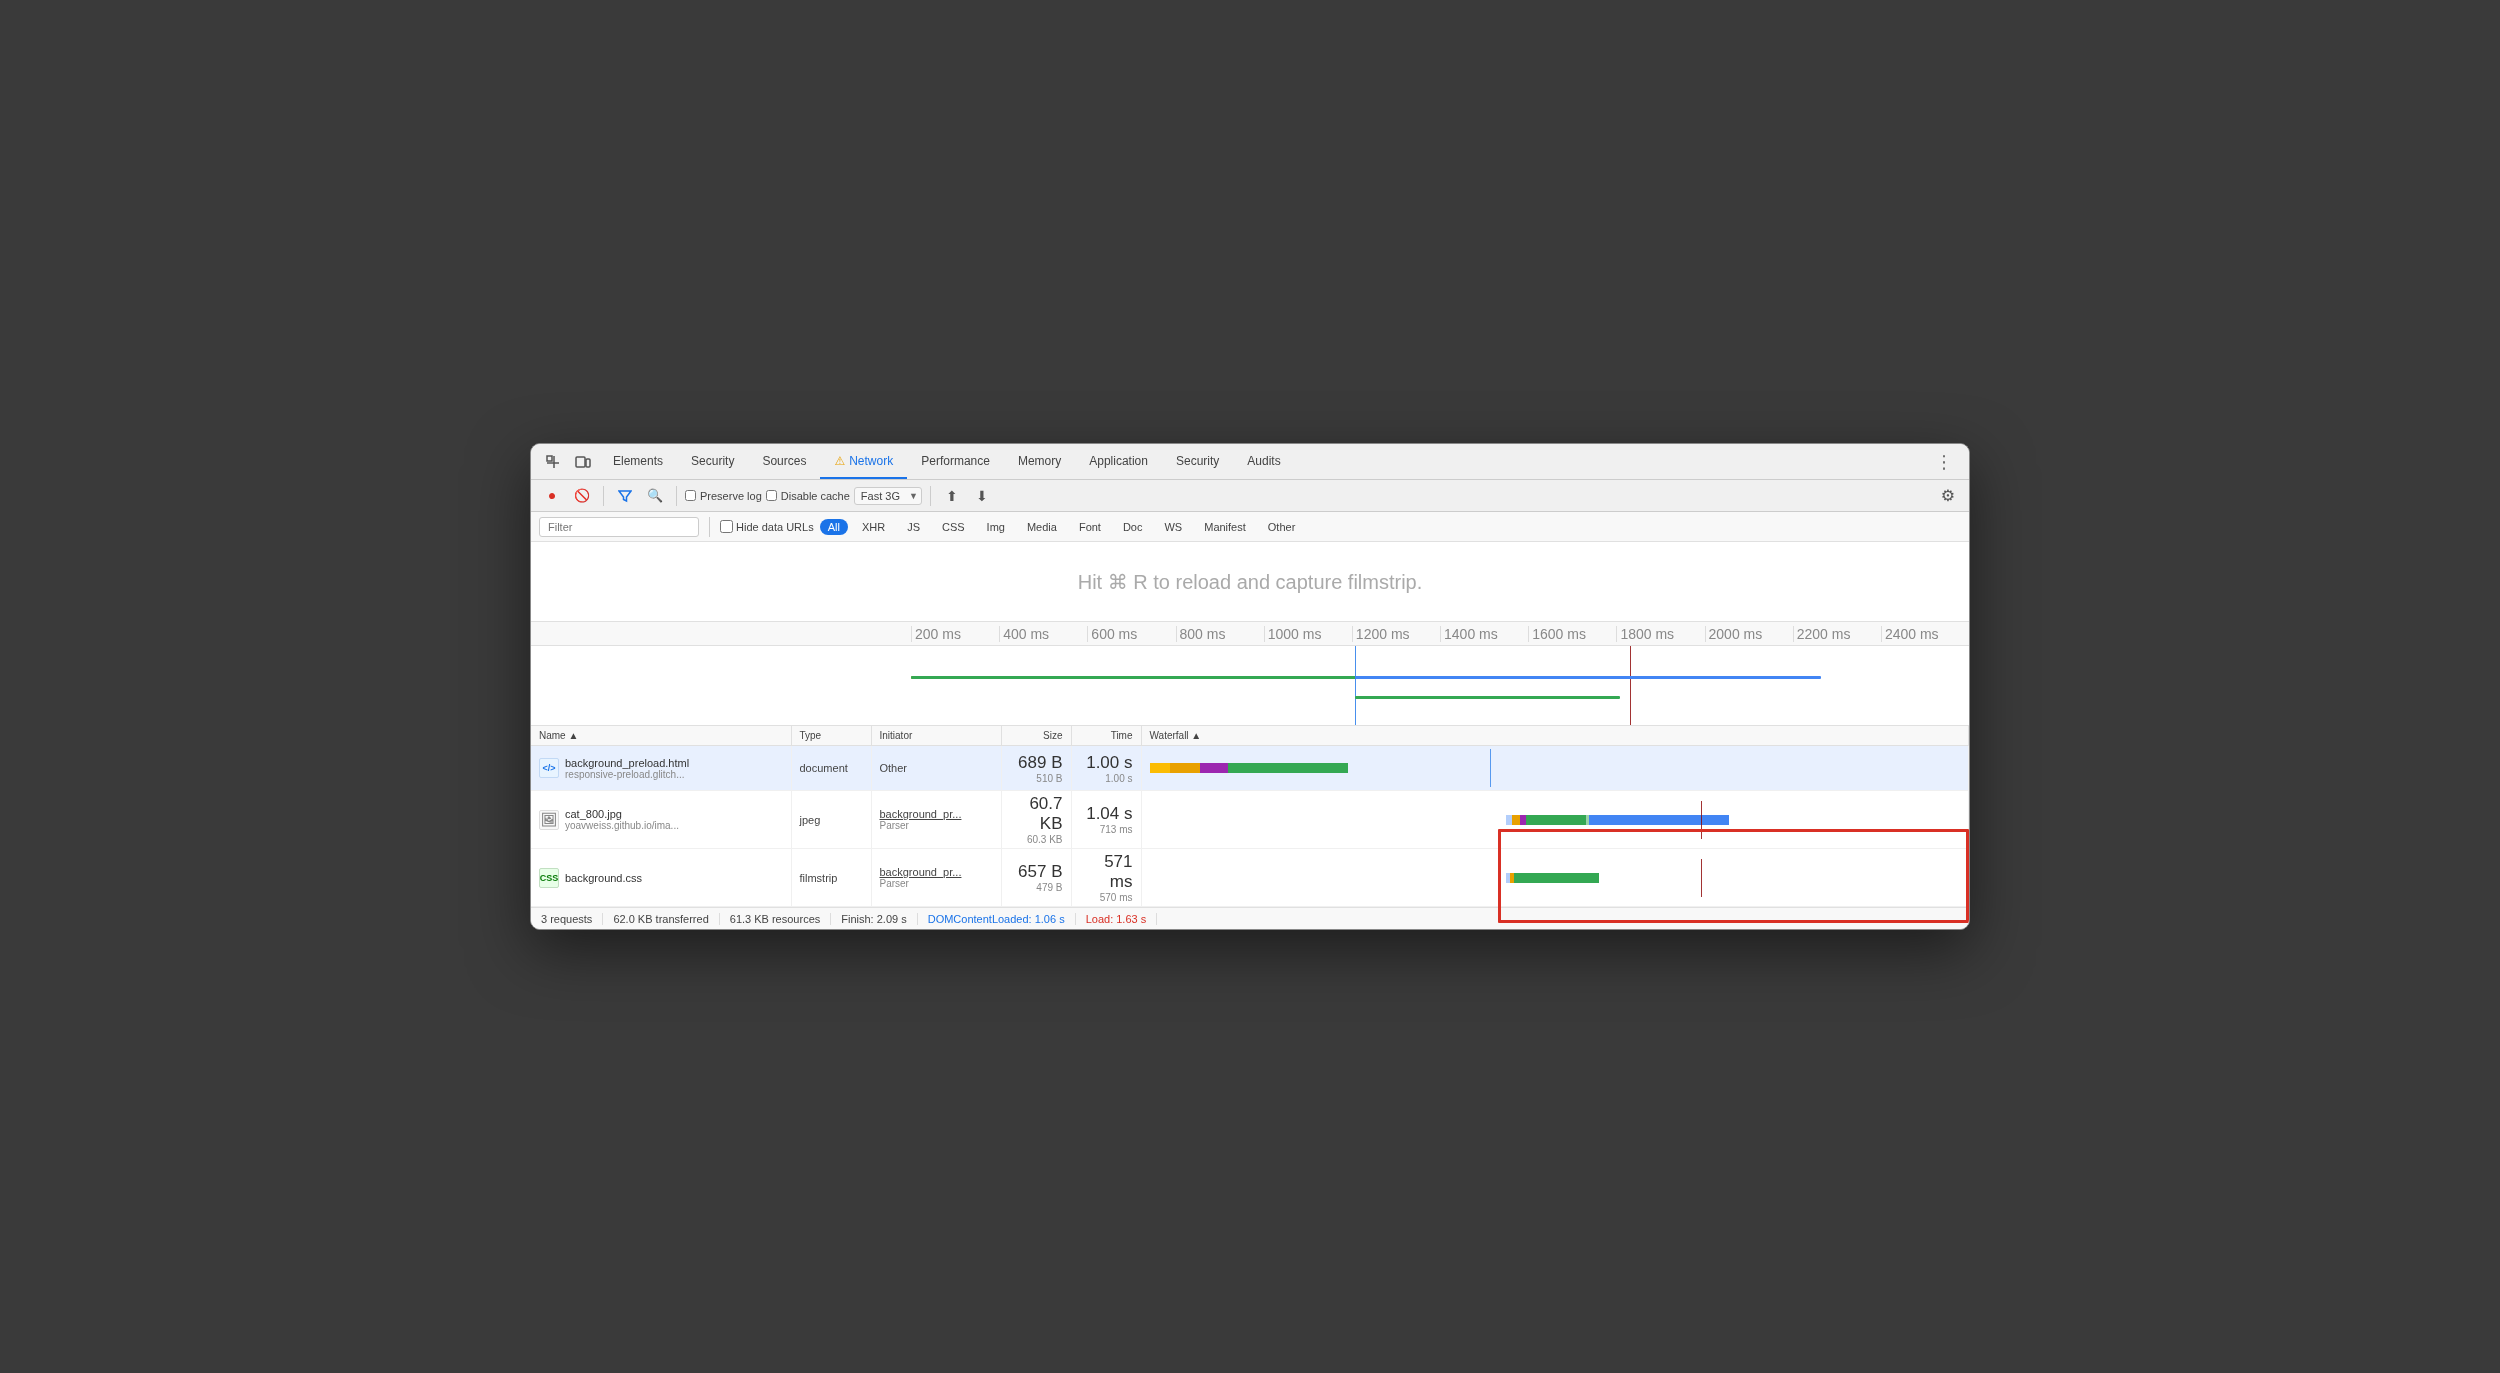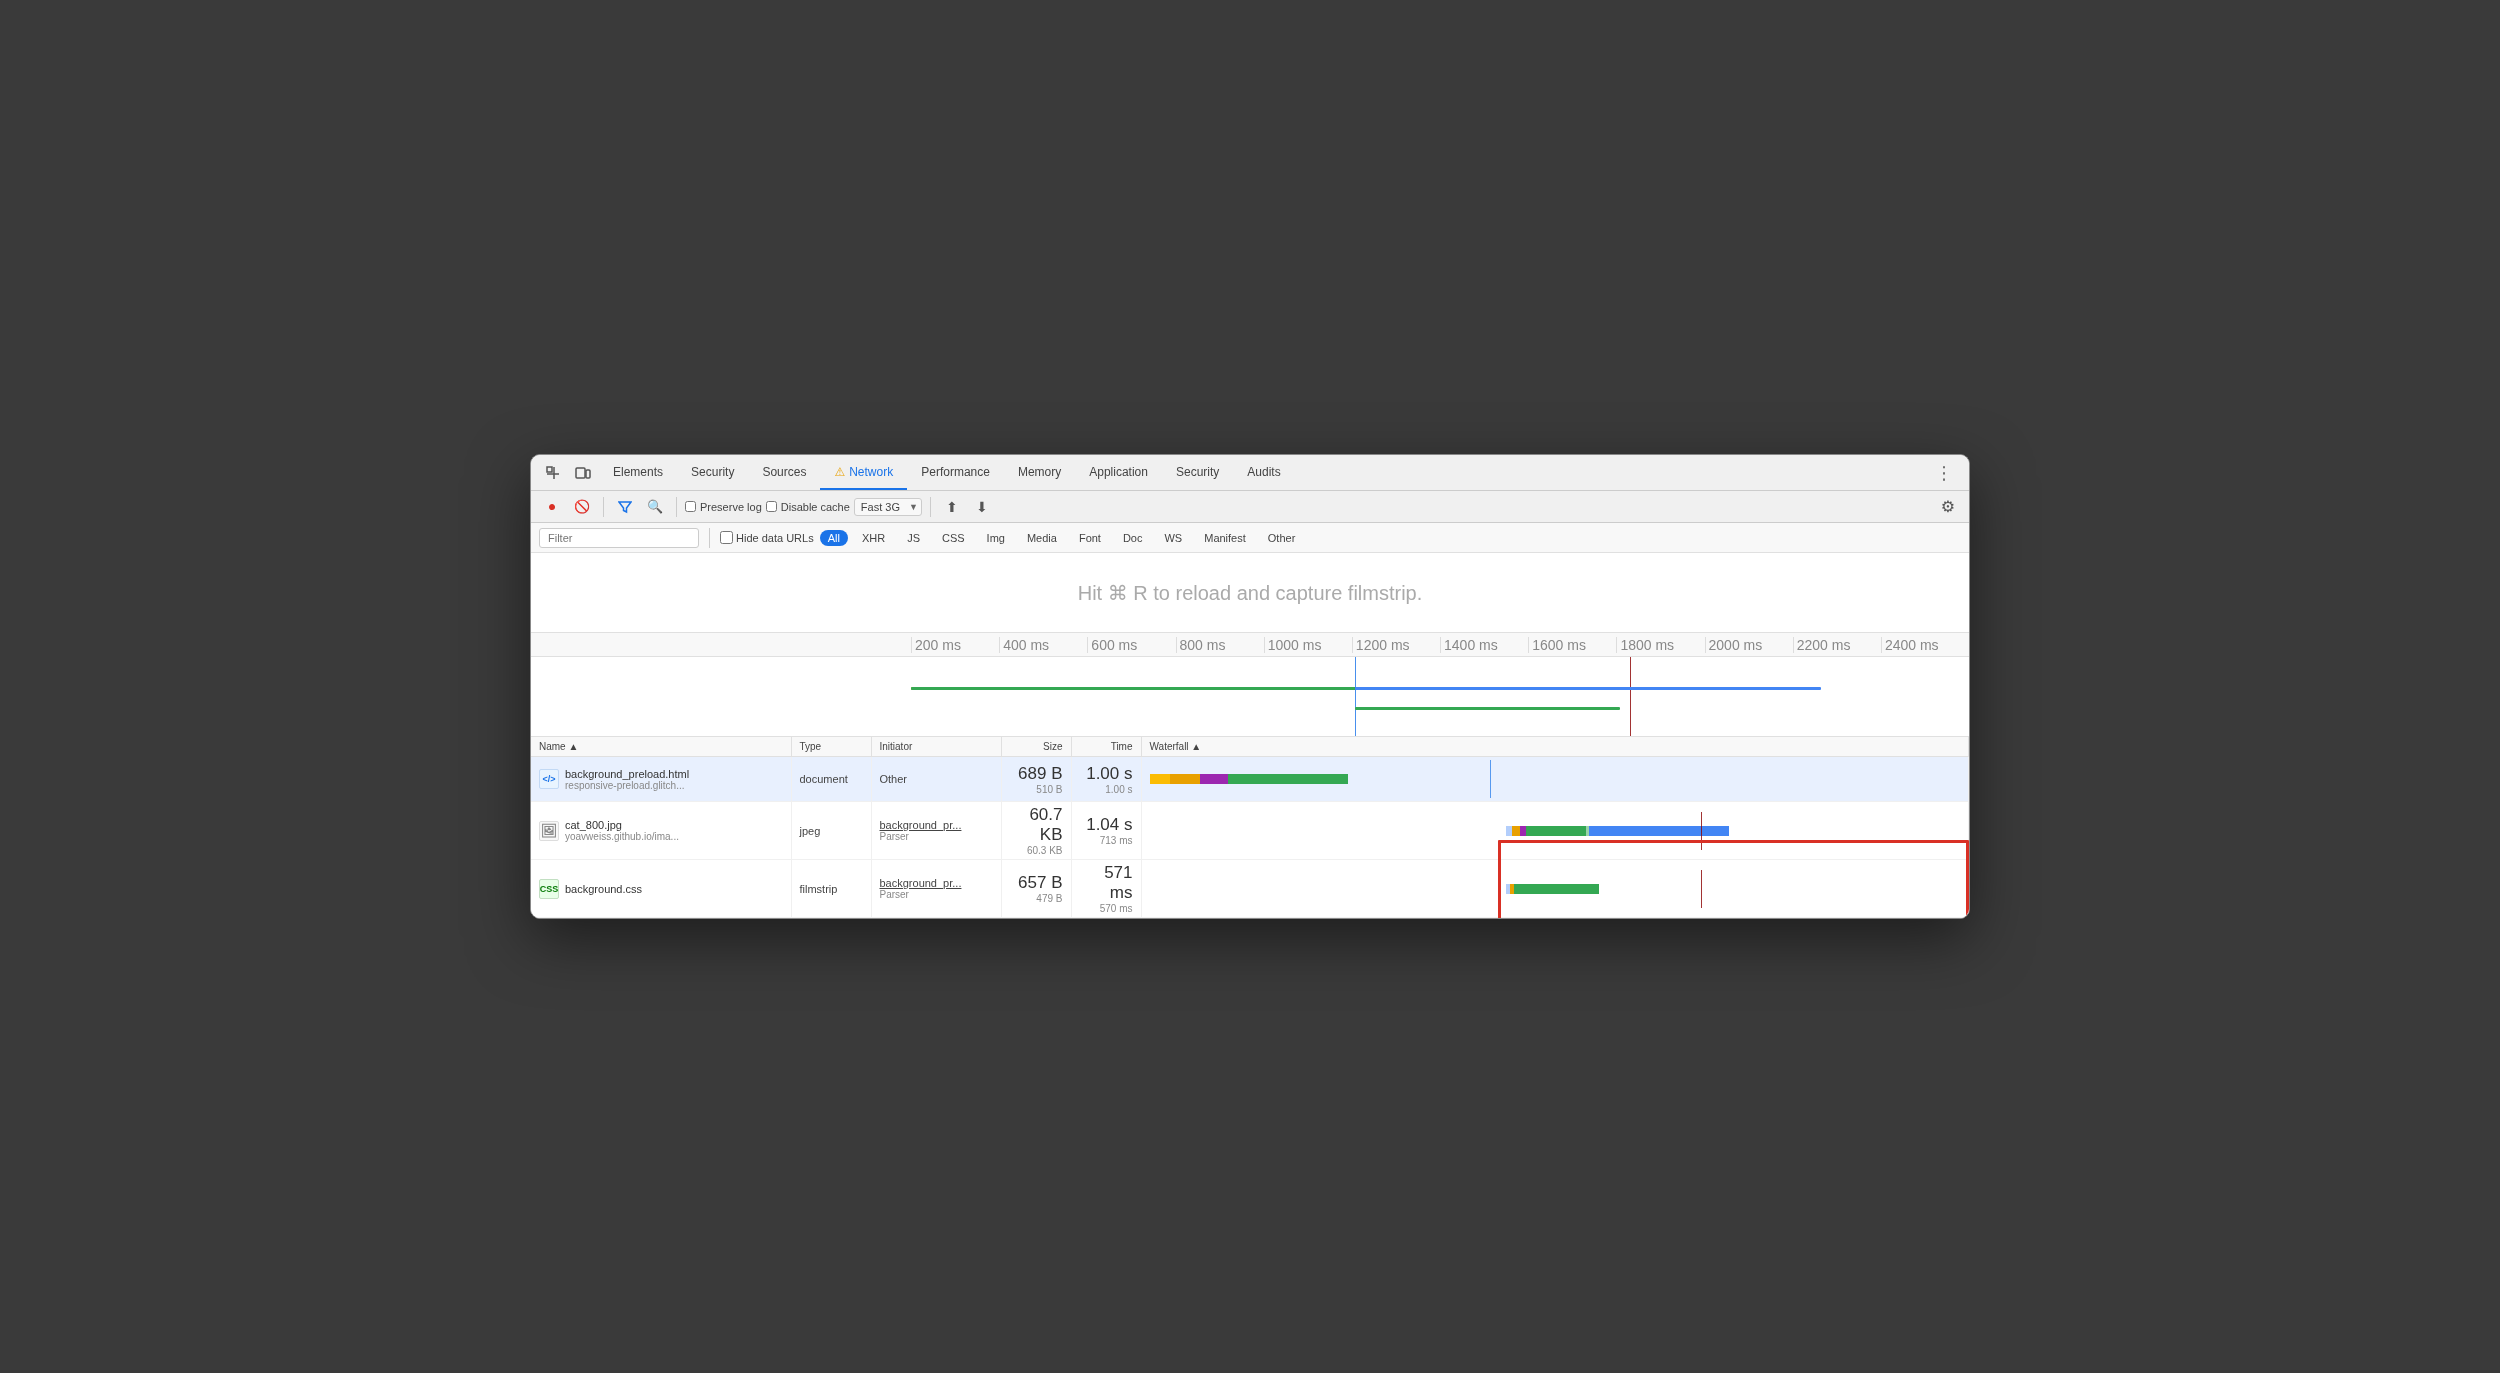--- a/index.html
+++ b/index.html
@@ -703,20 +703,28 @@
               </div>
 
               <div class="wf-vline" style="background:#8b0000; left:68%; opacity:0.8;"></div>
             </div>
           </td>
         </tr>
       </tbody>
     </table>
   </div>
 
+  <div class="status-bar">
+    <span class="status-item">3 requests</span>
+    <span class="status-item">62.0 KB transferred</span>
+    <span class="status-item">61.3 KB resources</span>
+    <span class="status-item">Finish: 2.09 s</span>
+    <span class="status-item status-link">DOMContentLoaded: 1.06 s</span>
+    <span class="status-item status-red">Load: 1.63 s</span>
+  </div>
 <div class="waterfall-red-overlay" style="top: 384.5px; left: 966.825px; width: 471.675px; height: 94px;"></div>
   </div>
 
 <style>
   .window { position: relative; }
   .waterfall-red-overlay {
     position: absolute;
     border: 3px solid #d93025;
     pointer-events: none;
     z-index: 100;

